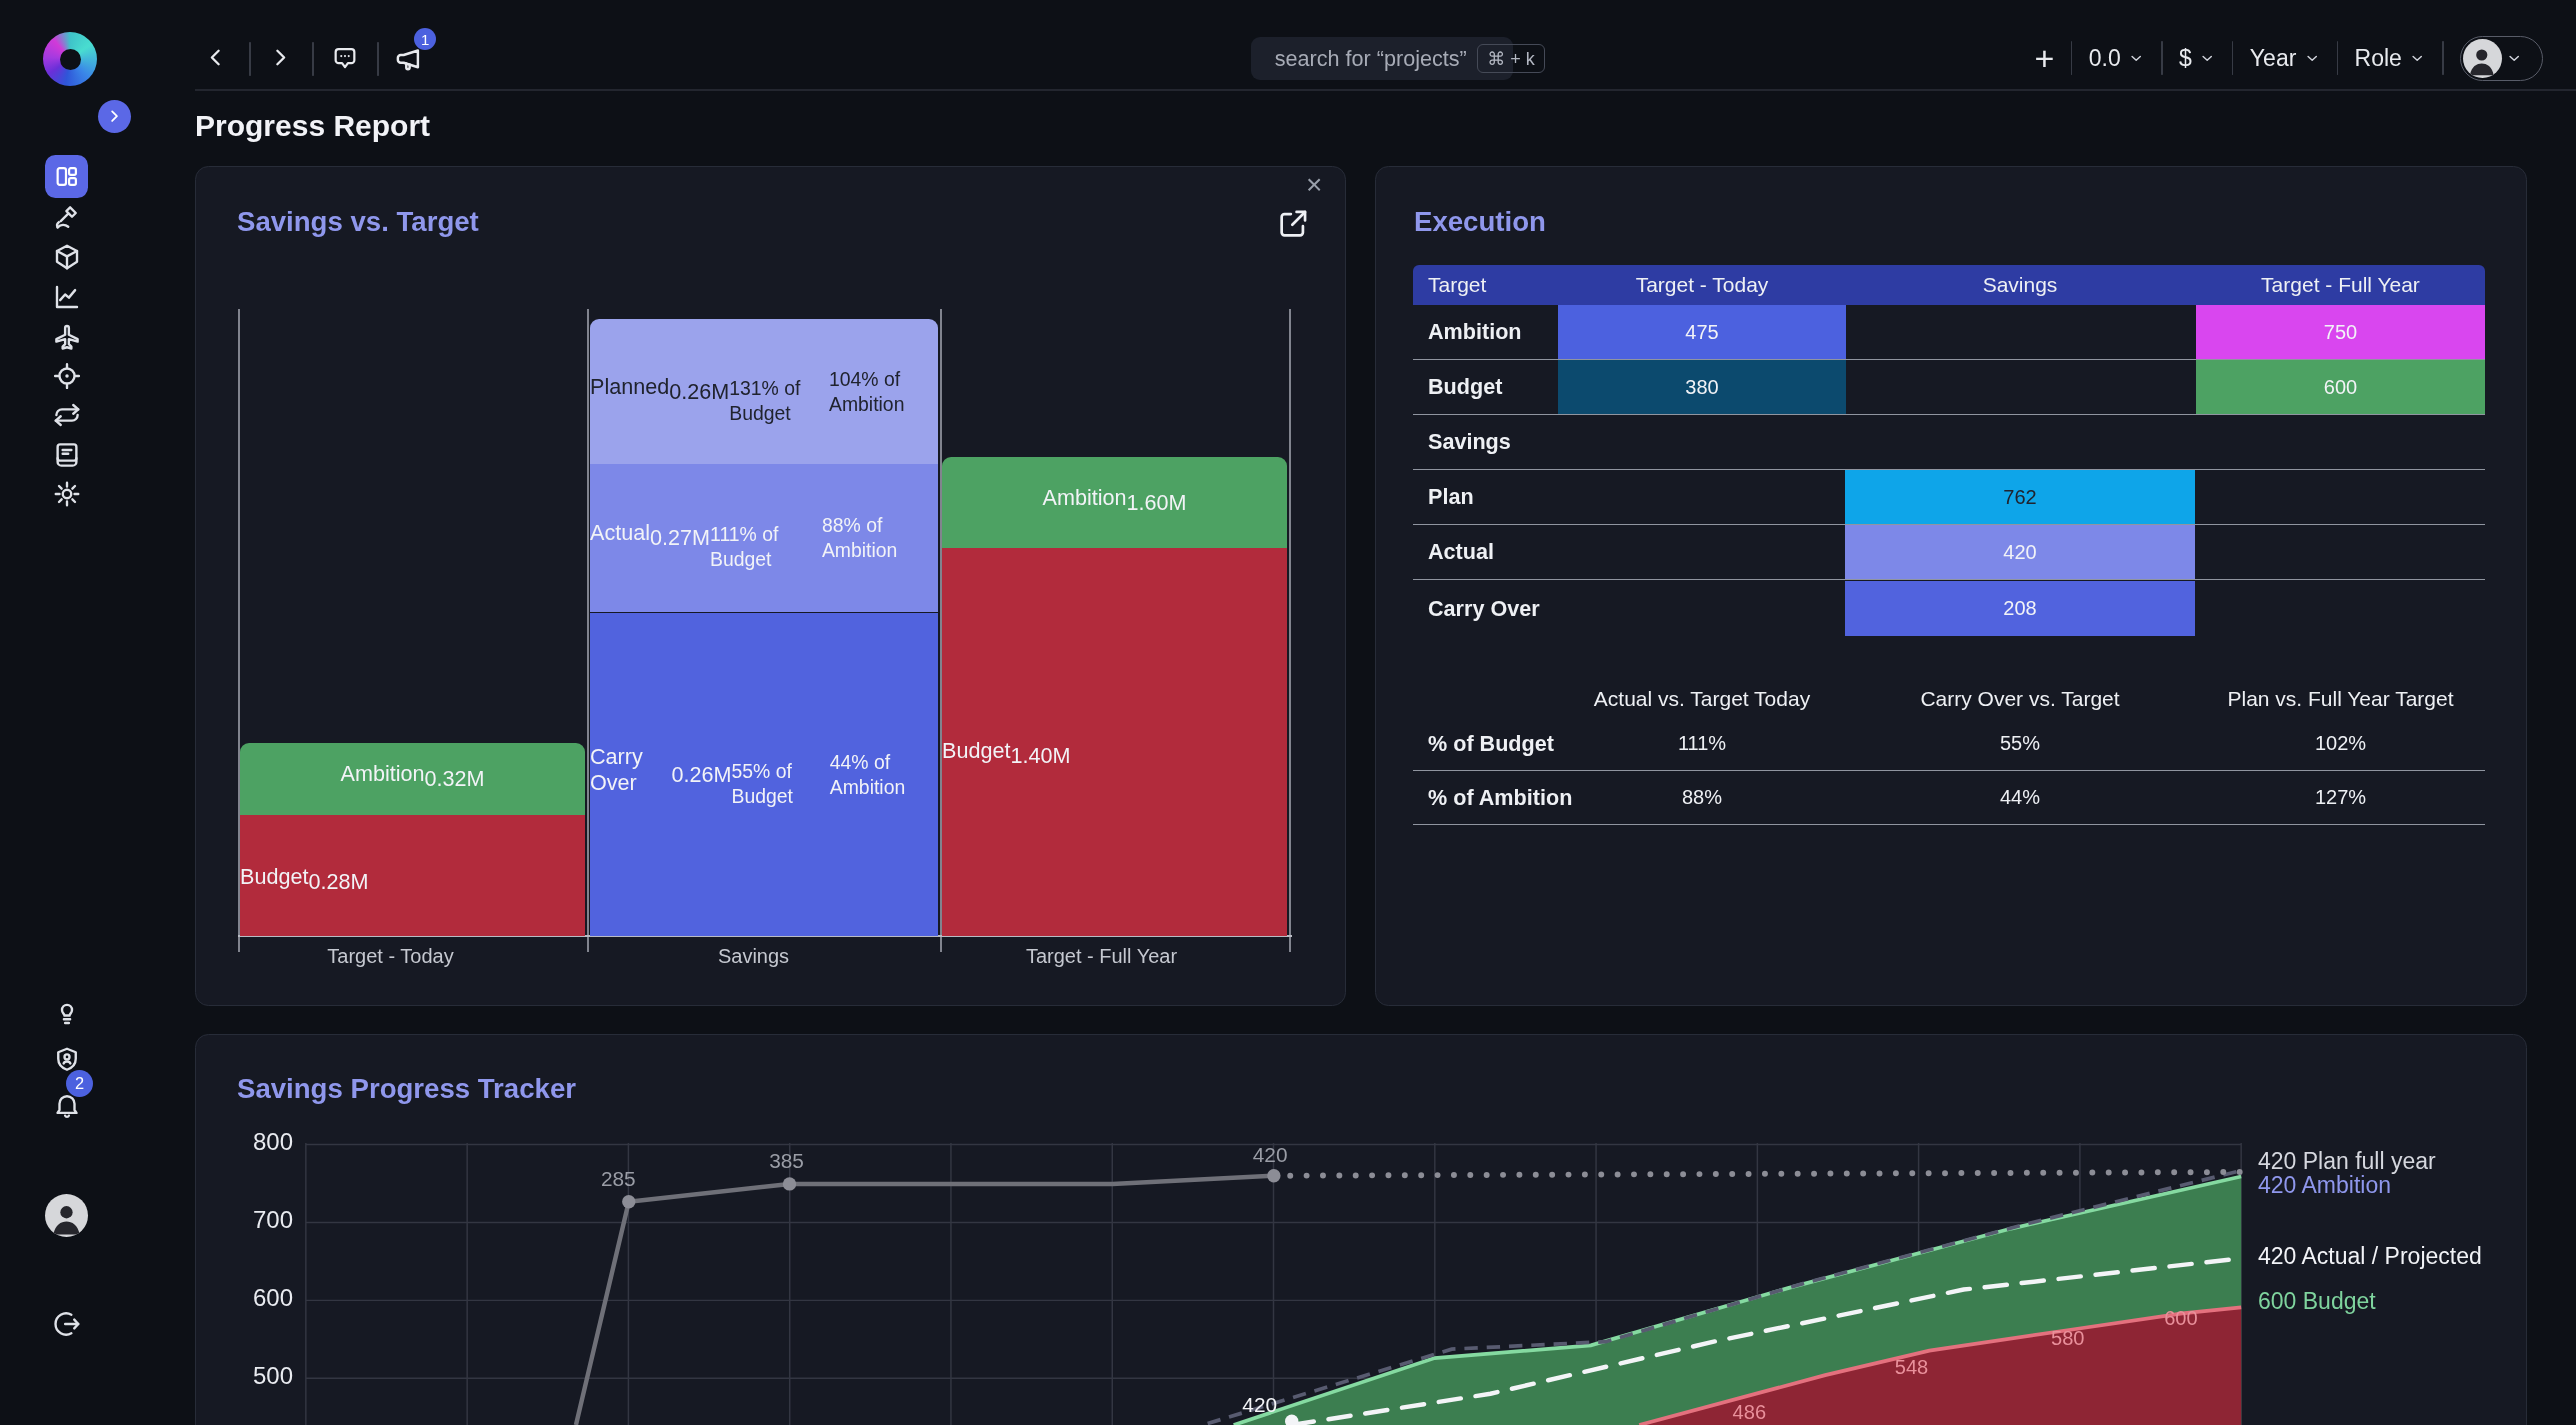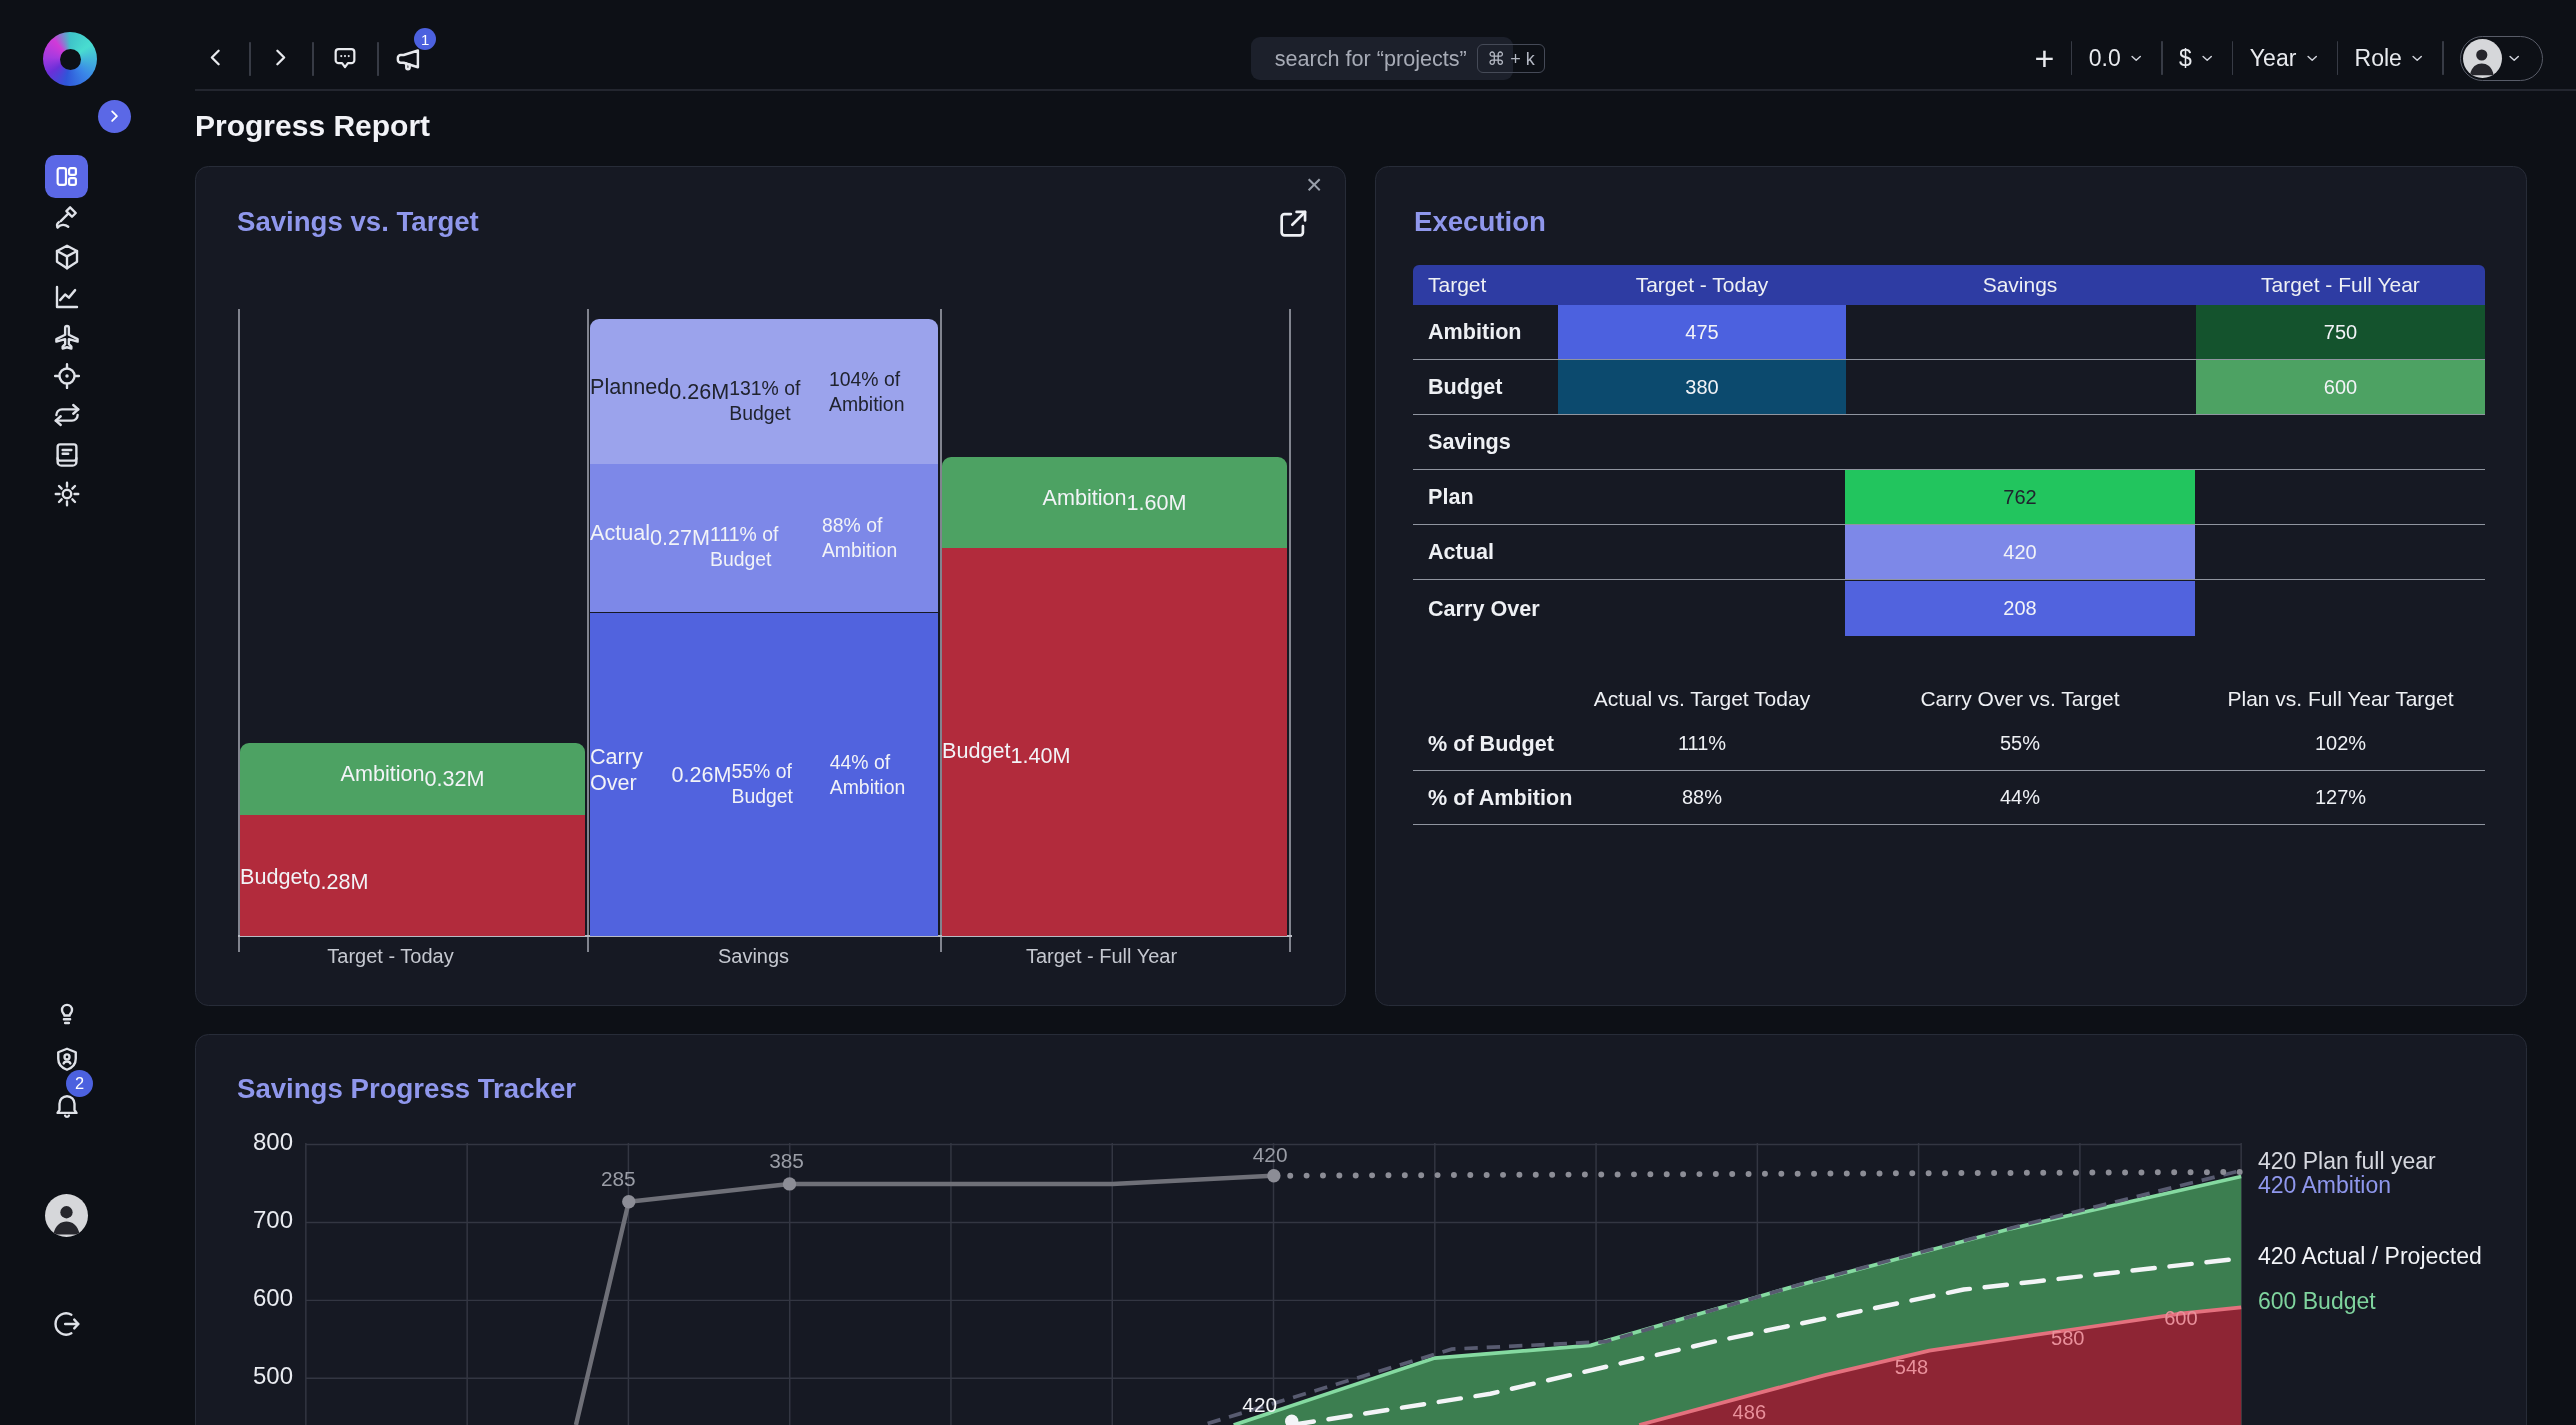--- a/index.html
+++ b/index.html
@@ -314,33 +314,33 @@
     </div>
     <div class="trow" style="left: 1413px; top: 265px; width: 1072px; height: 40px; background: rgb(46, 60, 163); border-radius: 6px 6px 0px 0px; position: absolute;">
       <div class="tlabel" style="font-weight: 500; font-size: 21px;">Target</div>
       <div class="thead-cell" style="left: 145px; width: 288px;">Target - Today</div>
       <div class="thead-cell" style="left: 432px; width: 350px;">Savings</div>
       <div class="thead-cell" style="left: 783px; width: 289px;">Target - Full Year</div>
     </div>
     <div class="trow" style="left: 1413px; top: 305px; width: 1072px; height: 55px; border-bottom: 1.5px solid rgb(144, 149, 160); position: absolute;">
       <div class="tlabel">Ambition</div>
       <div class="tcell" style="left: 145px; width: 288px; height: 54px; background: rgb(76, 97, 223); color: rgb(242, 243, 247);">475</div>
-      <div class="tcell" style="left: 783px; width: 289px; height: 54px; background: #14532d; color: rgb(242, 243, 247);">750</div>
+      <div class="tcell" style="left: 783px; width: 289px; height: 54px; background: #d946ef; color: rgb(242, 243, 247);">750</div>
     </div>
     <div class="trow" style="left: 1413px; top: 360px; width: 1072px; height: 55px; border-bottom: 1.5px solid rgb(144, 149, 160); position: absolute;">
       <div class="tlabel">Budget</div>
       <div class="tcell" style="left: 145px; width: 288px; height: 54px; background: #0c4a6e; color: rgb(242, 243, 247);">380</div>
       <div class="tcell" style="left: 783px; width: 289px; height: 54px; background: rgb(77, 162, 99); color: rgb(242, 243, 247);">600</div>
     </div>
     <div class="trow" style="left: 1413px; top: 415px; width: 1072px; height: 55px; border-bottom: 1.5px solid rgb(144, 149, 160); position: absolute;">
       <div class="tlabel">Savings</div>
     </div>
     <div class="trow" style="left: 1413px; top: 470px; width: 1072px; height: 55px; border-bottom: 1.5px solid rgb(144, 149, 160); position: absolute;">
       <div class="tlabel">Plan</div>
-      <div class="tcell" style="left: 432px; width: 350px; height: 54px; background: #22c55e; color: rgb(32, 35, 46);">762</div>
+      <div class="tcell" style="left: 432px; width: 350px; height: 54px; background: #0ea5e9; color: rgb(32, 35, 46);">762</div>
     </div>
     <div class="trow" style="left: 1413px; top: 525px; width: 1072px; height: 55px; border-bottom: 1.5px solid rgb(144, 149, 160); position: absolute;">
       <div class="tlabel">Actual</div>
       <div class="tcell" style="left: 432px; width: 350px; height: 54px; background: rgb(125, 136, 232); color: rgb(242, 243, 247);">420</div>
     </div>
     <div class="trow" style="left: 1413px; top: 581px; width: 1072px; height: 55px; border-bottom: none; position: absolute;">
       <div class="tlabel">Carry Over</div>
       <div class="tcell" style="left: 432px; width: 350px; height: 55px; background: rgb(81, 99, 222); color: rgb(242, 243, 247);">208</div>
     </div>
     <div class="trow" style="left: 1413px; top: 680px; width: 1072px; height: 37px; position: absolute;">

